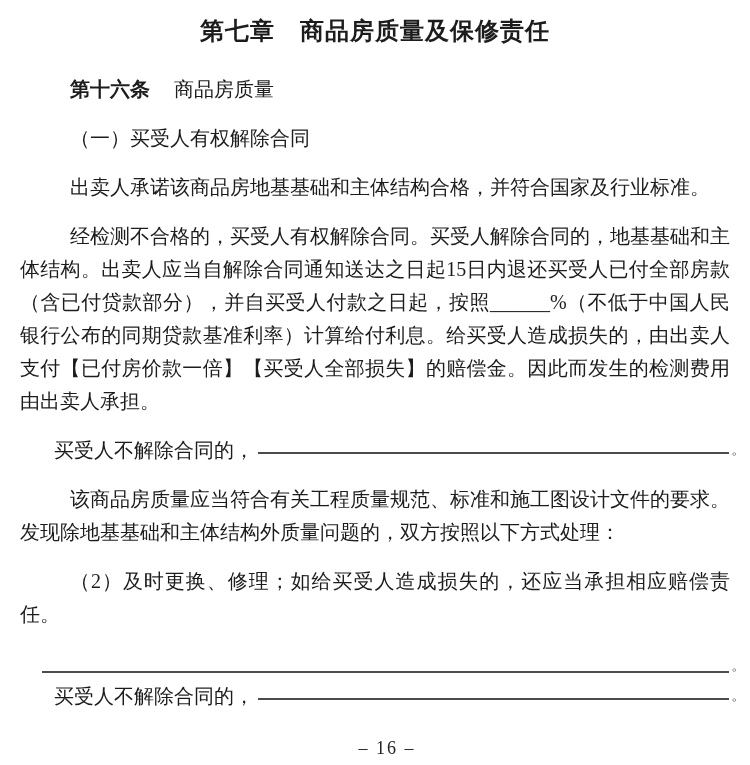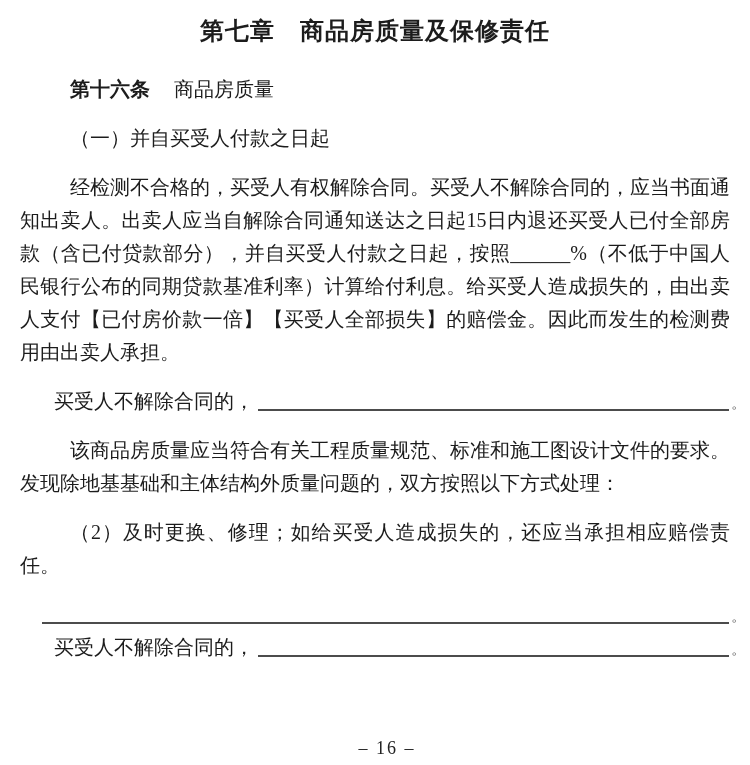--- a/index.html
+++ b/index.html
@@ -33,21 +33,20 @@
   .para { text-align: justify; text-justify: inter-ideograph; margin: 16px; }
   .indent { text-indent: 50px; }
   .article-line { text-indent: 50px; }
   .article-no {
     font-weight: bold;
     font-family: "Liberation Sans", "DejaVu Sans", sans-serif;
   }
   .article-name { margin-left: 24px; }
   .fill-line {
     display: flex;
-    align-items: flex-end;
     height: 33px;
     padding-left: 50px;
   }
   .fill-line .label { white-space: nowrap; line-height: 33px; }
   .blank {
     flex: 1 1 auto;
     border-bottom: 2px solid #4c4c4c;
     margin: 0 2px 7px 4px;
     height: 20px;
   }
@@ -72,24 +71,25 @@
 <body>
 
 <div class="page">
 
   <h1 class="chapter-title">第七章　商品房质量及保修责任</h1>
 
   <div class="body">
 
     <p class="para article-line"><span class="article-no">第十六条</span><span class="article-name">商品房质量</span></p>
 
-    <p class="para indent">（一）并自买受人付款之日起</p>
+    <p class="para indent">（一）买受人有权解除合同</p>
 
+    <p class="para indent">出卖人承诺该商品房地基基础和主体结构合格，并符合国家及行业标准。</p>
 
-    <p class="para indent">经检测不合格的，买受人有权解除合同。买受人不解除合同的，应当书面通知出卖人。出卖人应当自解除合同通知送达之日起15日内退还买受人已付全部房款（含已付贷款部分），并自买受人付款之日起，按照______%（不低于中国人民银行公布的同期贷款基准利率）计算给付利息。给买受人造成损失的，由出卖人支付【已付房价款一倍】【买受人全部损失】的赔偿金。因此而发生的检测费用由出卖人承担。</p>
+    <p class="para indent">经检测不合格的，买受人有权解除合同。买受人解除合同的，地基基础和主体结构。出卖人应当自解除合同通知送达之日起15日内退还买受人已付全部房款（含已付贷款部分），并自买受人付款之日起，按照______%（不低于中国人民银行公布的同期贷款基准利率）计算给付利息。给买受人造成损失的，由出卖人支付【已付房价款一倍】【买受人全部损失】的赔偿金。因此而发生的检测费用由出卖人承担。</p>
 
     <div class="fill-line">
       <span class="label">买受人不解除合同的，</span>
       <span class="blank"></span>
       <span class="period">。</span>
     </div>
 
 
     <p class="para indent">该商品房质量应当符合有关工程质量规范、标准和施工图设计文件的要求。发现除地基基础和主体结构外质量问题的，双方按照以下方式处理：</p>
 

